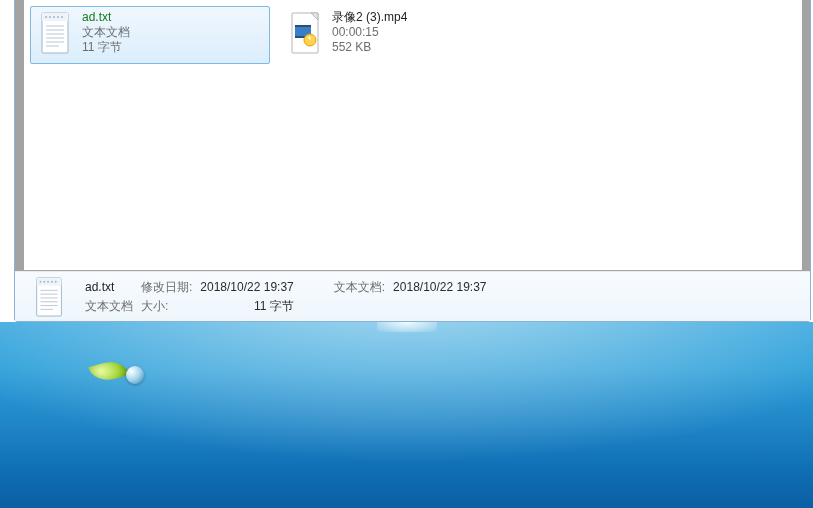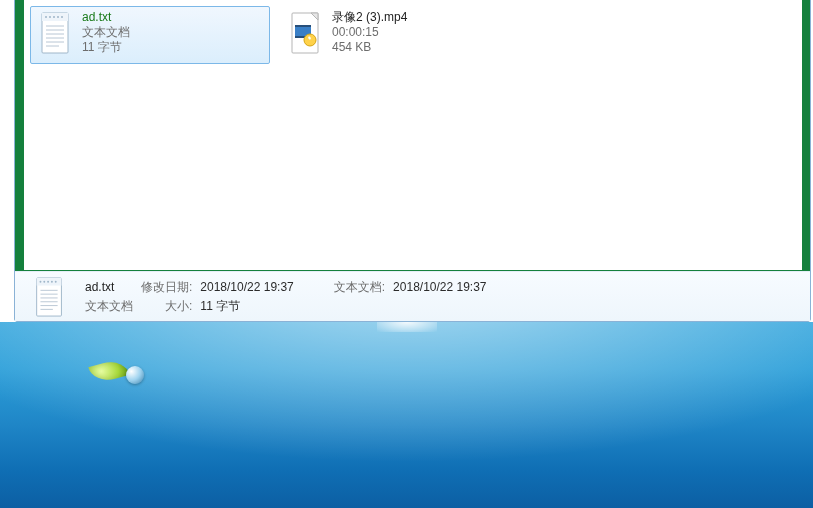--- a/index.html
+++ b/index.html
@@ -3,21 +3,21 @@
 <meta charset="utf-8">
 <style>
   * { margin: 0; padding: 0; box-sizing: border-box; }
   html, body { width: 813px; height: 508px; font-family: "Segoe UI", Tahoma, sans-serif; font-size: 12px; overflow: hidden; }
   .screen { width: 813px; height: 508px; position: relative; background: #fff; }
 
   
   .explorer {
     position: absolute;
     left: 14px; top: 0; width: 797px; height: 322px;
-    background: #15803d;
+    background: #a3a3a3;
     border: 1px solid #8ab2d6;
     border-top: none;
     border-radius: 0 0 4px 4px;
   }
   .file-area {
     position: absolute;
     left: 9px; top: 0; width: 778px; height: 270px;
     background: #fff;
   }
   .files-row { display: flex; gap: 10px; padding: 6px 6px; }
@@ -42,22 +42,22 @@
   .details-pane {
     position: absolute;
     left: 0; bottom: 0; width: 100%; height: 50px;
     border-top: 1px solid #e5eef7;
     background: linear-gradient(#f7fbff, #eef6fc);
     display: flex; align-items: center;
     padding-left: 14px;
   }
   .details-icon { width: 42px; height: 42px; display: flex; align-items: center; justify-content: center; }
   .details-grid { margin-left: 14px; display: grid; grid-template-columns: auto auto auto auto auto auto; column-gap: 8px; row-gap: 2px; align-items: center; }
-  .d-label { color: #6d6d6d; text-align: right; }
-  .d-value { color: #2b2b2b; }
+  .d-label { color: #6d6d6d; text-align: left; }
+  .d-value { color: #2b2b2b; text-align: right; }
   .d-name { color: #222; font-weight: 400; }
   .d-type { color: #6d6d6d; }
 
   
   .desktop {
     position: absolute;
     left: 0; top: 322px; width: 813px; height: 186px;
     background:
       radial-gradient(ellipse 900px 300px at 50% -40px, rgba(255,255,255,0.6), rgba(255,255,255,0) 60%),
       linear-gradient(180deg, #35a6dd 0%, #2c9fd9 25%, #1f86c7 55%, #0f6eb4 80%, #0c5fa3 100%);
@@ -133,21 +133,21 @@
               <rect x="6" y="13" width="16" height="13" rx="1" fill="#3a7fc6"></rect>
               <rect x="6" y="13" width="16" height="2" fill="#274f7a"></rect>
               <rect x="6" y="24" width="16" height="2" fill="#274f7a"></rect>
               <circle cx="21" cy="28" r="6" fill="#ffd24a" stroke="#d6a514"></circle>
               <path d="M19 26 l1 -2 l2 2 l-1 2 z" fill="#fff"></path>
             </svg>
           </div>
           <div class="file-text">
             <div class="file-name">录像2 (3).mp4</div>
             <div class="file-meta">00:00:15</div>
-            <div class="file-meta">454 KB</div>
+            <div class="file-meta">552 KB</div>
           </div>
         </div>
 
       </div>
     </div>
 
     <div class="details-pane">
       <div class="details-icon">
         <svg width="34" height="40" viewBox="0 0 34 42">
           <rect x="3" y="1" width="26" height="40" rx="1" fill="#fff" stroke="#9fb6c9"></rect>

